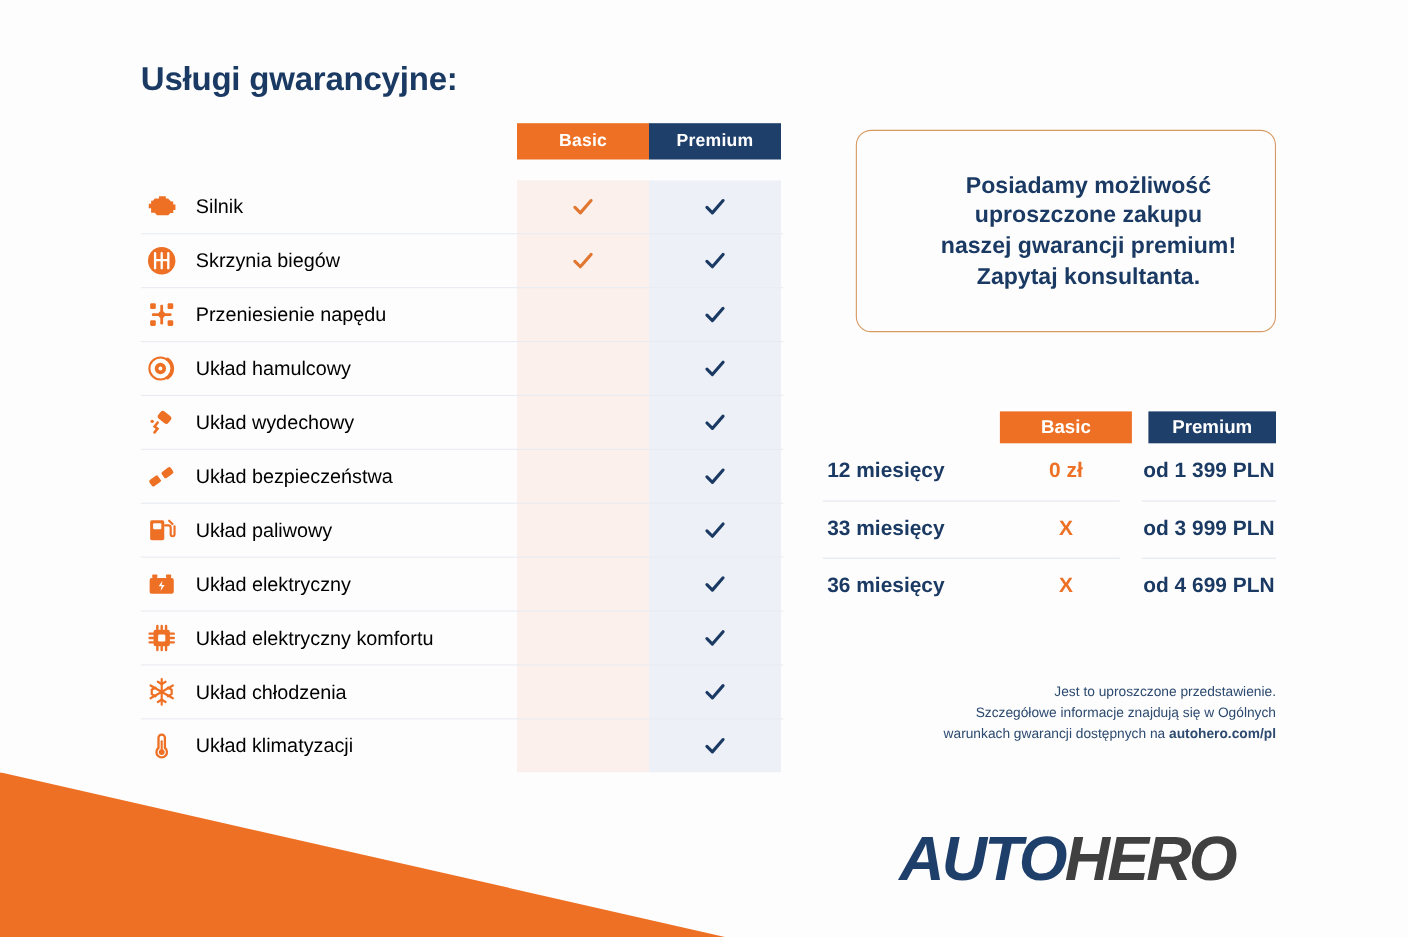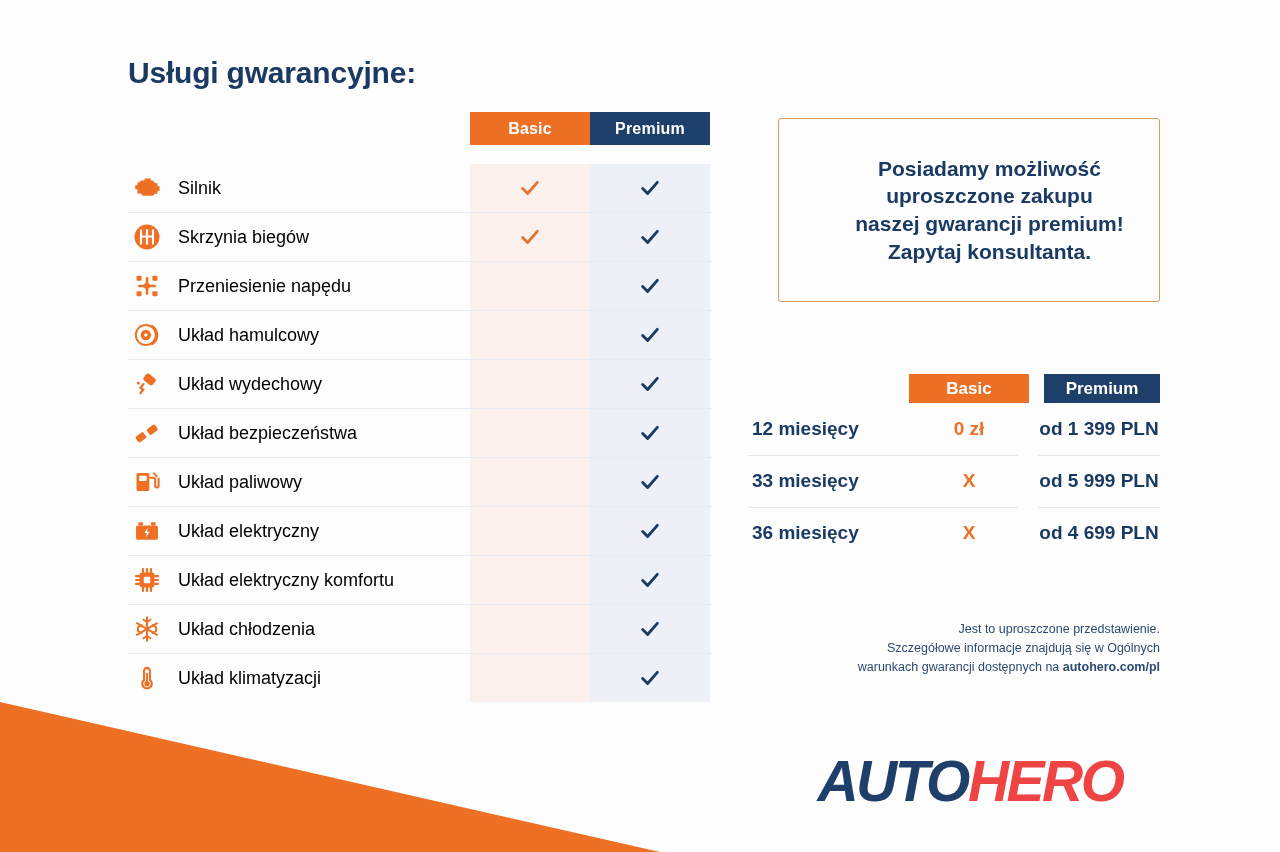--- a/index.html
+++ b/index.html
@@ -66,21 +66,21 @@
   .row .cell.premium{left:462px;}
   .tick{width:22px;height:22px;display:block;}
   .tick.orange{color:#E0762F;}
   .tick.navy{color:#1b3a63;}
 
   
   .right{position:absolute;left:770px;top:0;width:400px;z-index:3;}
 
   .promo-box{
     position:absolute;left:8px;top:118px;width:382px;height:184px;
-    border:1.5px solid #d79a62;border-radius:3px;
+    border:1.5px solid #d79a62;border-radius:14px;
     background:#fdfdfd;
     display:flex;align-items:center;justify-content:center;
     box-sizing:border-box;
     padding-left:41px;
   }
   .promo-text{
     text-align:center;font-size:21px;line-height:1.32;
     font-weight:bold;color:#1b3a63;padding:0 14px;
   }
 
@@ -124,21 +124,21 @@
   }
   .disclaimer b{font-weight:bold;}
 
   
   .logo{
     position:absolute;left:-10px;top:748px;width:420px;
     font-size:57px;font-weight:bold;font-style:italic;
     letter-spacing:-2.5px;text-align:center;white-space:nowrap;
   }
   .logo .auto{color:#1F3F6B;}
-  .logo .hero{color:#ef4444;}
+  .logo .hero{color:#404040;}
 </style>
 </head>
 <body>
 
 <div class="canvas">
 
   <div class="wedge"></div>
 
   <div class="left">
 
@@ -366,21 +366,21 @@
           <div class="price-row first">
             <div class="term">12 miesięcy</div>
             <div class="basic-val">0 zł</div>
             <div class="premium-val">od 1 399 PLN</div>
           </div>
           <div class="price-row">
             <div class="sep-a"></div>
             <div class="sep-b"></div>
             <div class="term">33 miesięcy</div>
             <div class="basic-val">X</div>
-            <div class="premium-val">od 5 999 PLN</div>
+            <div class="premium-val">od 3 999 PLN</div>
           </div>
           <div class="price-row">
             <div class="sep-a"></div>
             <div class="sep-b"></div>
             <div class="term">36 miesięcy</div>
             <div class="basic-val">X</div>
             <div class="premium-val">od 4 699 PLN</div>
           </div>
         </div>
     </div>

